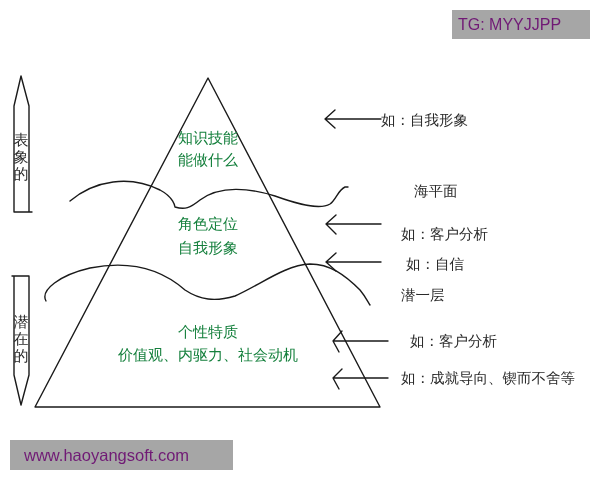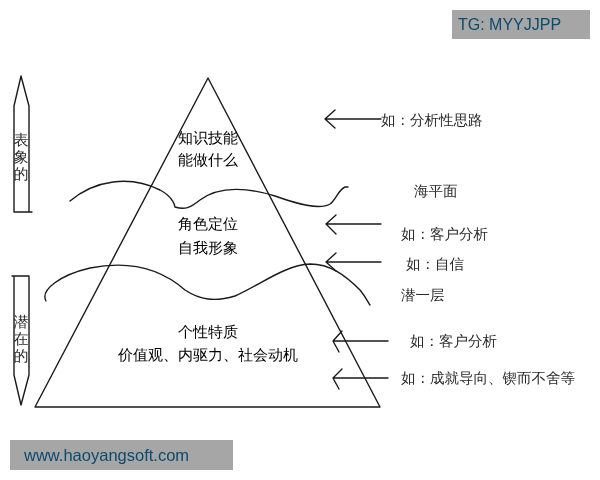--- a/index.html
+++ b/index.html
@@ -4,27 +4,27 @@
 <style>
   html, body { margin: 0; padding: 0; }
   body {
     width: 600px; height: 480px; background: #ffffff; position: relative; overflow: hidden;
     font-family: "DejaVu Serif", "Liberation Serif", serif; color: #222;
   }
   #diagram { position: absolute; left: 0; top: 0; width: 600px; height: 480px; }
   .label {
     position: absolute; font-size: 14.5px; line-height: 1; white-space: nowrap; color: #2a2a2a;
   }
-  .center-block { position: absolute; text-align: center; font-size: 15px; line-height: 22px; color: #000000; }
+  .center-block { position: absolute; text-align: center; font-size: 15px; line-height: 22px; color: #15803d; }
   .center-block div { white-space: nowrap; }
   .side-label {
     position: absolute; font-size: 15px; line-height: 17px; width: 16px; text-align: center; color: #2a2a2a;
   }
   .wm {
-    position: absolute; background: #a6a6a6; color: #0c4a6e;
+    position: absolute; background: #a6a6a6; color: #701a75;
     font-family: "Liberation Sans", "DejaVu Sans", sans-serif;
   }
   .wm-top { left: 452px; top: 10px; width: 138px; height: 29px; font-size: 16px; line-height: 29px; padding-left: 6px; box-sizing: border-box; }
   .wm-bottom { left: 10px; top: 440px; width: 223px; height: 30px; font-size: 16.5px; line-height: 30px; padding-left: 14px; box-sizing: border-box; }
 </style>
 </head>
 <body>
 
 <svg id="diagram" viewBox="0 0 600 480" xmlns="http://www.w3.org/2000/svg">
   <g fill="none" stroke="#1a1a1a" stroke-width="1.4" stroke-linecap="round" stroke-linejoin="round">
@@ -67,20 +67,20 @@
   <div>自我形象</div>
 </div>
 <div class="center-block" style="left:108px; top:321px; width:200px; line-height:23px;">
   <div>个性特质</div>
   <div>价值观、内驱力、社会动机</div>
 </div>
 
 <div class="label" style="left:414px; top:184px;">海平面</div>
 <div class="label" style="left:401px; top:288px;font-family:Liberation Serif, serif;">潜一层</div>
 
-<div class="label" style="left:381px; top:113px;">如：分析性思路</div>
+<div class="label" style="left:381px; top:113px;">如：自我形象</div>
 <div class="label" style="left:401px; top:227px;">如：客户分析</div>
 <div class="label" style="left:406px; top:257px;">如：自信</div>
 <div class="label" style="left:410px; top:334px;">如：客户分析</div>
 <div class="label" style="left:401px; top:371px;">如：成就导向、锲而不舍等</div>
 
 <div class="wm wm-top">TG: MYYJJPP</div>
 <div class="wm wm-bottom">www.haoyangsoft.com</div>
 
 </body></html>

